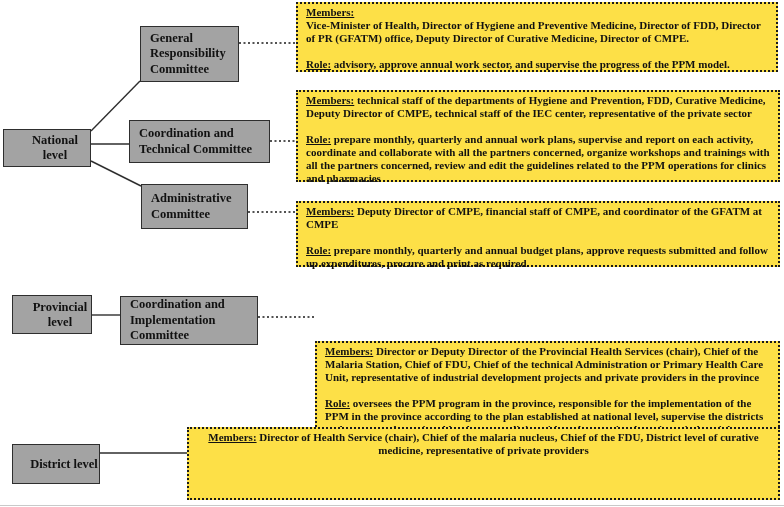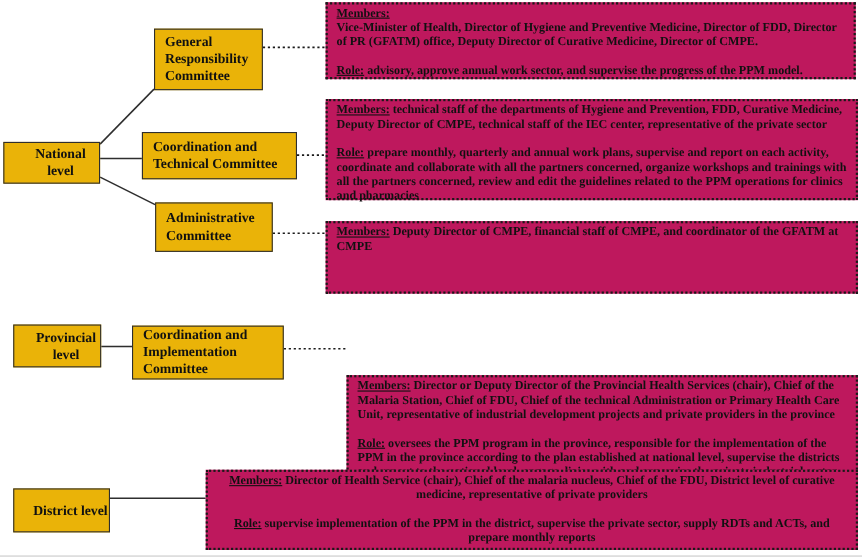--- a/index.html
+++ b/index.html
@@ -16,32 +16,32 @@
   svg.connectors {
     position: absolute;
     left: 0; top: 0;
     width: 784px; height: 507px;
     pointer-events: none;
   }
   .solid-box {
     position: absolute;
     box-sizing: border-box;
     border: 1.6px solid #2e2e2e;
-    background: #eab308;
+    background: #a3a3a3;
     display: flex;
     align-items: center;
   }
   .level-box { justify-content: center; text-align: center; font-size: 12.5px; line-height: 15px; padding-left: 16px; }
   .level-box .inner { width: 70px; }
   .committee-box { font-size: 12.5px; line-height: 15.5px; padding-left: 9px; padding-right: 4px; }
   .info-box {
     position: absolute;
     box-sizing: border-box;
     border: 2px dotted #1a1a1a;
-    background: #be185d;
+    background: #fde047;
     padding: 2px 8px;
     font-size: 11px;
     line-height: 13.1px;
   }
   .info-box p { margin: 0; }
   .info-box p + p { margin-top: 13px; }
   .u { text-decoration: underline; }
   .blk { display: block; }
   .bottom-rule {
     position: absolute;
@@ -115,39 +115,39 @@
       <span class="u">Role:</span>
       <span>prepare monthly, quarterly and annual work plans, supervise and report on each activity, coordinate and collaborate with all the partners concerned, organize workshops and trainings with all the partners concerned, review and edit the guidelines related to the PPM operations for clinics and pharmacies</span>
     </p>
   </div>
 
   <div class="info-box" style="left:296px; top:201px; width:484px; height:66px;">
     <p>
       <span class="u">Members:</span>
       <span>Deputy Director of CMPE, financial staff of CMPE, and coordinator of the GFATM at CMPE</span>
     </p>
+    <p>
+      <span class="u">Role:</span>
+      <span>prepare monthly, quarterly and annual budget plans, approve requests submitted and follow up expenditures, procure and print as required.</span>
+    </p>
   </div>
 
   <div class="info-box" style="left:315px; top:294px; width:465px; height:118px;margin-top:47px;">
     <p>
       <span class="u">Members:</span>
       <span>Director or Deputy Director of the Provincial Health Services (chair), Chief of the Malaria Station, Chief of FDU, Chief of the technical Administration or Primary Health Care Unit, representative of industrial development projects and private providers in the province</span>
     </p>
     <p>
       <span class="u">Role:</span>
       <span>oversees the PPM program in the province, responsible for the implementation of the PPM in the province according to the plan established at national level, supervise the districts and report to the national level, engage, liaise with and supervise the private industrial sector (development projects: dams, plantations and mines) and other relevant government agencies in the implementation of the PPM.</span>
     </p>
   </div>
 
   <div class="info-box" style="left:187px; top:427px; width:593px; height:73px;text-align:center;">
     <p>
       <span class="u">Members:</span>
       <span>Director of Health Service (chair), Chief of the malaria nucleus, Chief of the FDU, District level of curative medicine, representative of private providers</span>
     </p>
-    <p>
-      <span class="u">Role:</span>
-      <span>supervise implementation of the PPM in the district, supervise the private sector, supply RDTs and ACTs, and prepare monthly reports</span>
-    </p>
   </div>
 
   <div class="bottom-rule"></div>
 
 </div>
 
 </body></html>

